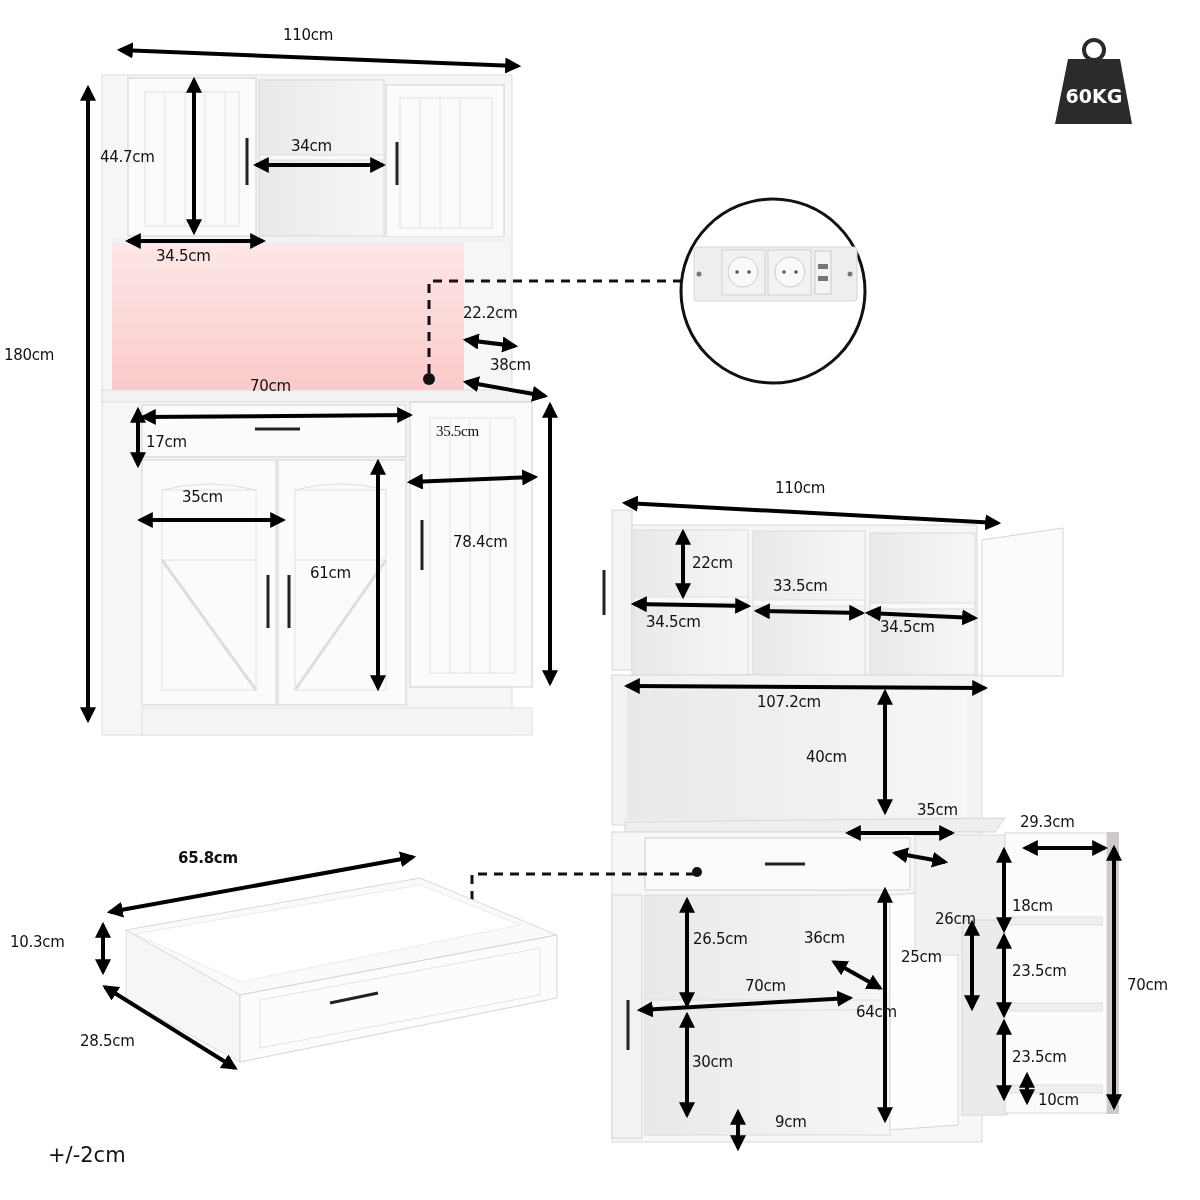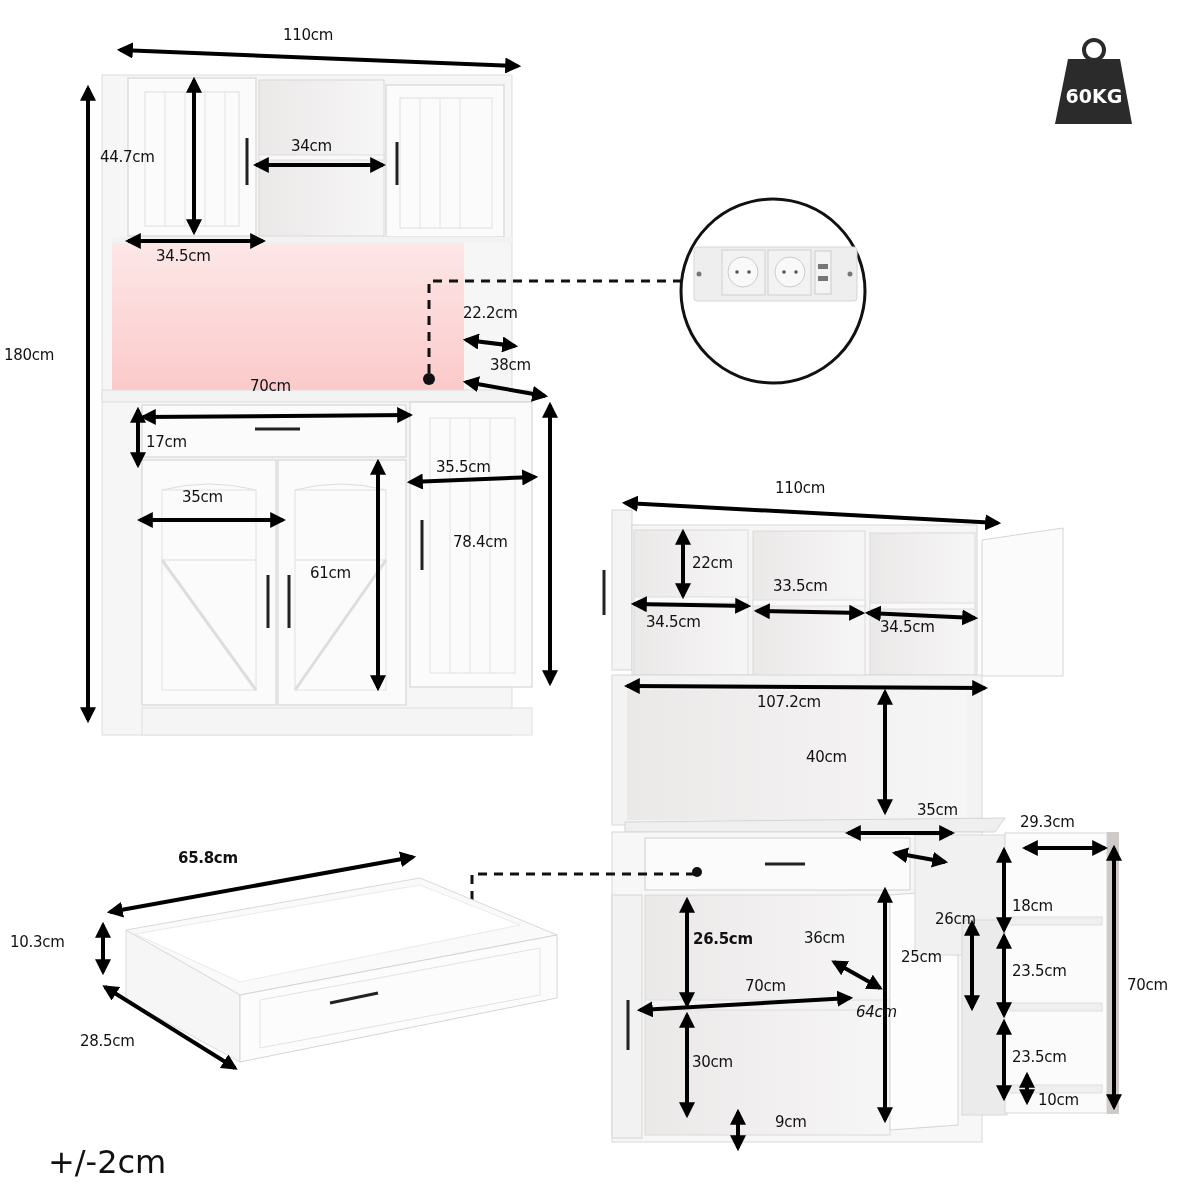--- a/index.html
+++ b/index.html
@@ -1,19 +1,19 @@
 <!DOCTYPE html>
 <html><head>
 <meta charset="utf-8">
 <style>
   html,body{margin:0;padding:0;background:#ffffff;}
   body{width:1200px;height:1200px;position:relative;overflow:hidden;font-family:"DejaVu Sans","Liberation Sans",sans-serif;}
   svg{position:absolute;left:0;top:0;}
   .lbl{position:absolute;font-size:15px;color:#111;white-space:nowrap;line-height:1;letter-spacing:-0.3px;}
-  .tol{position:absolute;font-size:32px;color:#111;left:48px;top:1143px;}
+  .tol{position:absolute;font-size:21px;color:#111;left:48px;top:1143px;}
   .weight-text{position:absolute;left:1063px;top:85px;width:62px;text-align:center;color:#fff;font-size:19px;font-weight:bold;}
 </style>
 </head>
 <body>
 
 <svg width="1200" height="1200" viewBox="0 0 1200 1200">
   <defs>
     <marker id="ah" viewBox="0 0 10 10" refX="8" refY="5" markerWidth="4" markerHeight="4" orient="auto-start-reverse">
       <path d="M0,0 L10,5 L0,10 z" fill="#000"></path>
     </marker>
@@ -231,43 +231,43 @@
 <div class="lbl" style="left:4px;top:348px;">180cm</div>
 <div class="lbl" style="left:100px;top:144px;margin-top:6px;">44.7cm</div>
 <div class="lbl" style="left:291px;top:139px;">34cm</div>
 <div class="lbl" style="left:156px;top:249px;">34.5cm</div>
 <div class="lbl" style="left:463px;top:306px;">22.2cm</div>
 <div class="lbl" style="left:490px;top:358px;">38cm</div>
 <div class="lbl" style="left:250px;top:379px;">70cm</div>
 <div class="lbl" style="left:146px;top:435px;">17cm</div>
 <div class="lbl" style="left:182px;top:490px;">35cm</div>
 <div class="lbl" style="left:310px;top:566px;">61cm</div>
-<div class="lbl" style="left:436px;top:460px;">35.5cm</div>
+<div class="lbl" style="left:436px;top:424px;font-family:Liberation Serif, serif;">35.5cm</div>
 <div class="lbl" style="left:453px;top:535px;">78.4cm</div>
 
 <div class="lbl" style="left:775px;top:481px;">110cm</div>
 <div class="lbl" style="left:692px;top:556px;">22cm</div>
 <div class="lbl" style="left:646px;top:615px;">34.5cm</div>
 <div class="lbl" style="left:773px;top:579px;">33.5cm</div>
 <div class="lbl" style="left:880px;top:620px;">34.5cm</div>
 <div class="lbl" style="left:757px;top:695px;">107.2cm</div>
 <div class="lbl" style="left:806px;top:750px;">40cm</div>
 <div class="lbl" style="left:917px;top:803px;">35cm</div>
 <div class="lbl" style="left:1020px;top:815px;text-align:center;">29.3cm</div>
 <div class="lbl" style="left:935px;top:912px;">26cm</div>
 <div class="lbl" style="left:1012px;top:878px;margin-top:21px;">18cm</div>
 <div class="lbl" style="left:1012px;top:964px;">23.5cm</div>
 <div class="lbl" style="left:1012px;top:1050px;">23.5cm</div>
 <div class="lbl" style="left:1038px;top:1093px;">10cm</div>
 <div class="lbl" style="left:1127px;top:978px;">70cm</div>
 <div class="lbl" style="left:901px;top:950px;">25cm</div>
-<div class="lbl" style="left:693px;top:932px;font-weight:bold;">26.5cm</div>
+<div class="lbl" style="left:693px;top:932px;">26.5cm</div>
 <div class="lbl" style="left:804px;top:931px;">36cm</div>
 <div class="lbl" style="left:745px;top:979px;">70cm</div>
-<div class="lbl" style="left:856px;top:1005px;font-style:italic;">64cm</div>
+<div class="lbl" style="left:856px;top:1005px;">64cm</div>
 <div class="lbl" style="left:692px;top:1055px;">30cm</div>
 <div class="lbl" style="left:775px;top:1115px;">9cm</div>
 
 <div class="lbl" style="left:178px;top:851px;font-weight:bold;">65.8cm</div>
 <div class="lbl" style="left:10px;top:935px;">10.3cm</div>
 <div class="lbl" style="left:80px;top:1034px;">28.5cm</div>
 
 <div class="tol">+/-2cm</div>
 
 </body></html>

